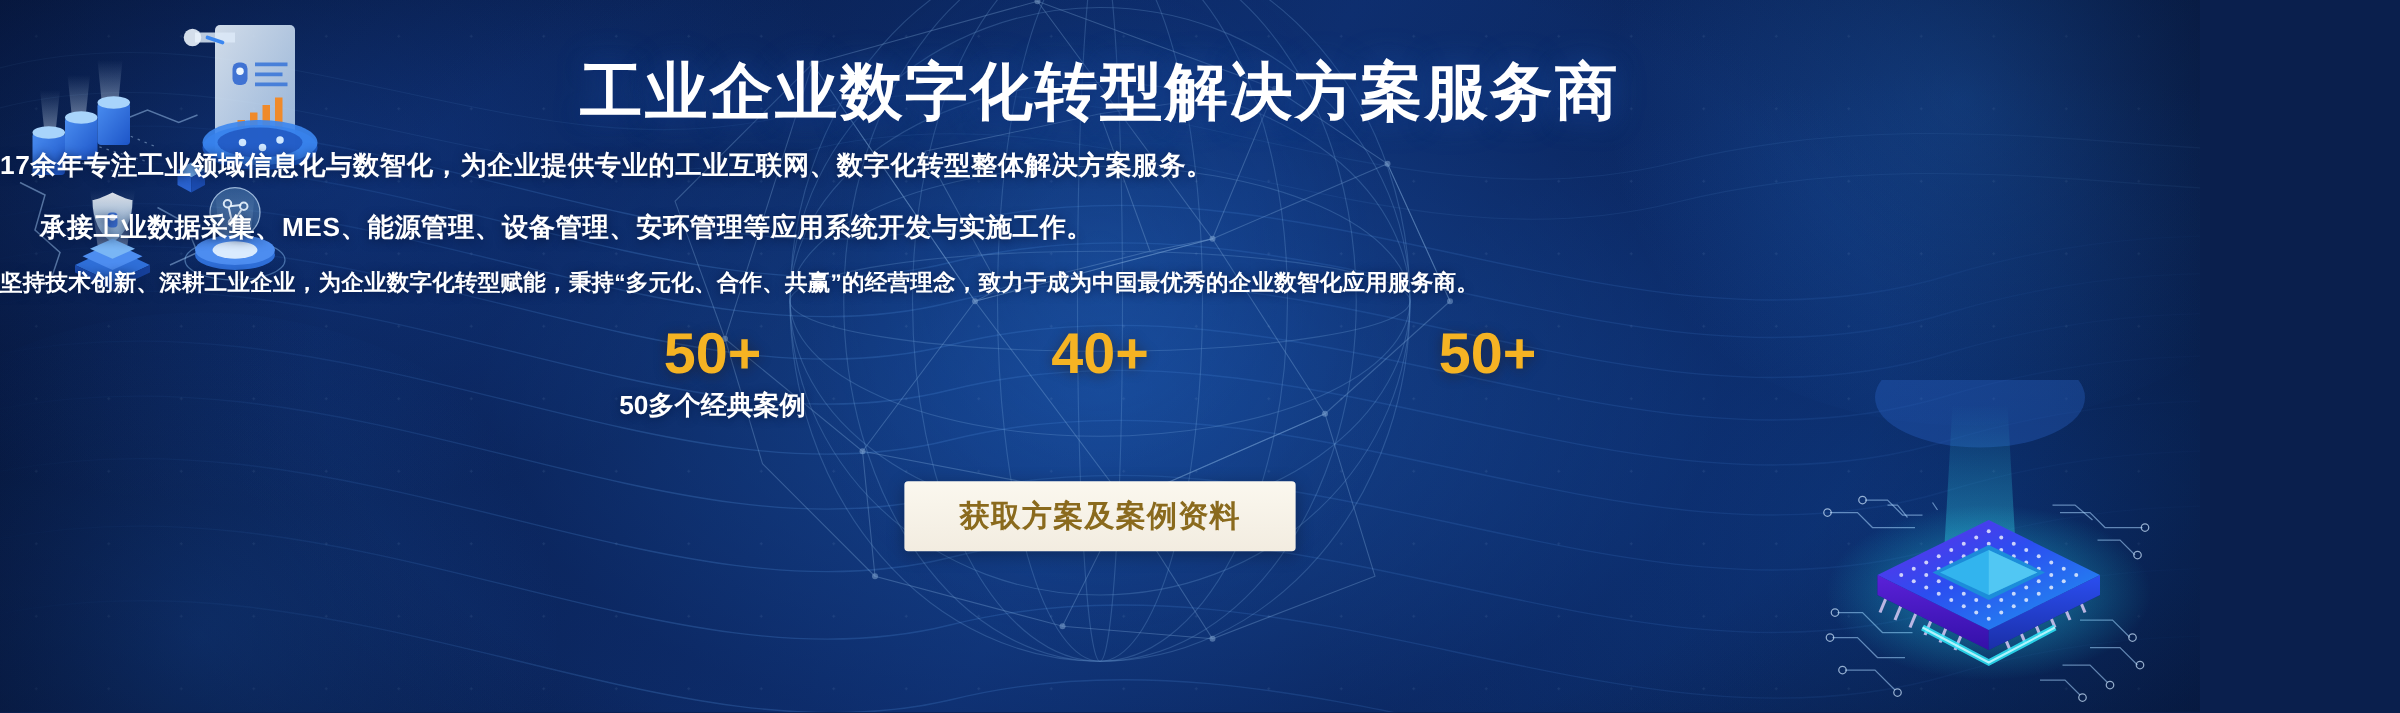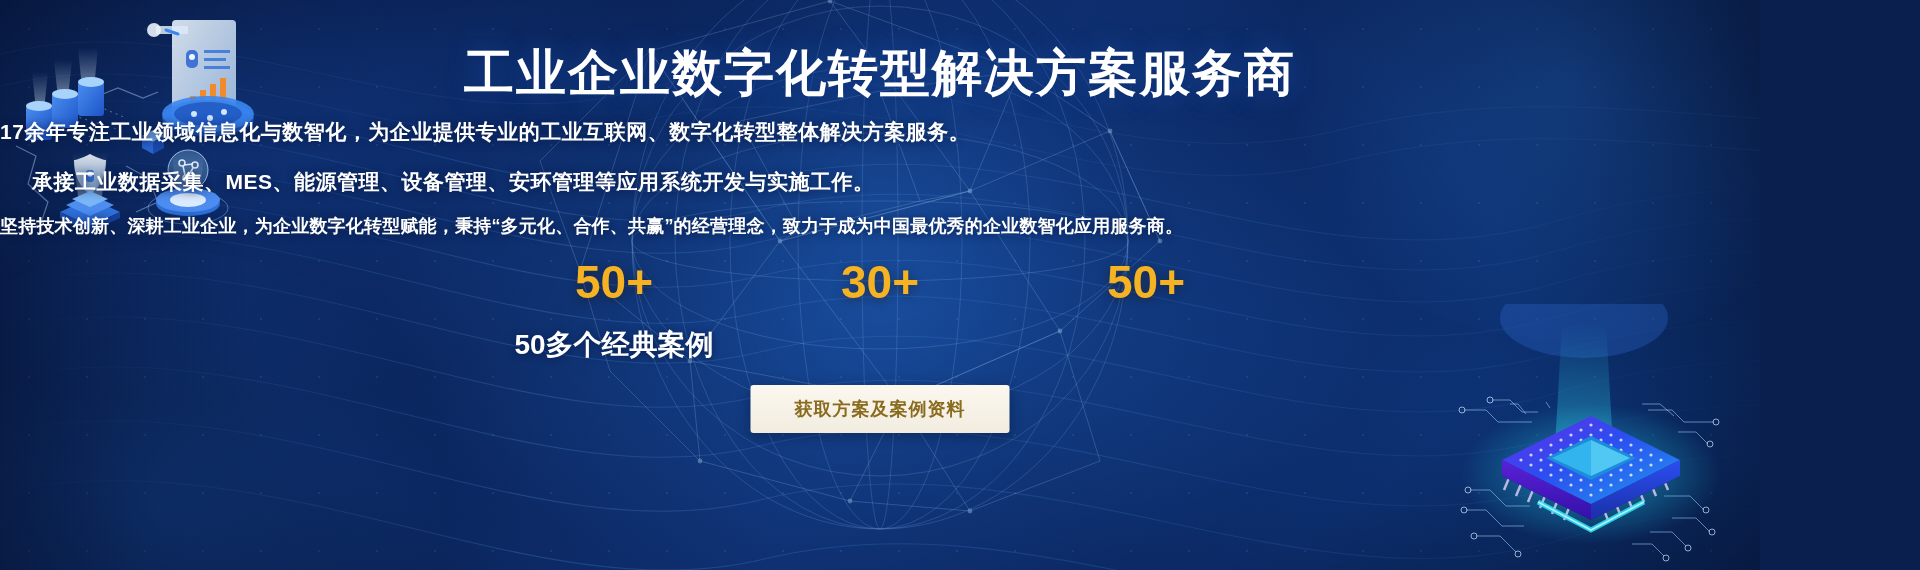--- a/index.html
+++ b/index.html
@@ -55,37 +55,37 @@
   .sub{
     position:absolute;left:0;right:0;text-align:left;color:#ffffff;
     font-weight:bold;text-shadow:0 1px 8px rgba(6,25,70,.95);
   }
   .sub1{top:118px;font-size:21px;letter-spacing:.5px;}
   .sub2{top:168px;font-size:21px;letter-spacing:.5px;padding-left:32px;}
   .sub3{top:214px;font-size:18px;letter-spacing:.2px;}
 
   .stats{
     position:absolute;top:258px;left:50%;transform:translateX(-50%);
-    display:flex;gap:56px;
+    display:flex;gap:100px;
   }
   .stat{width:210px;text-align:center;}
   .stat-num{
     font-size:46px;font-weight:bold;color:#f5b323;line-height:1.05;
     text-shadow:0 2px 10px rgba(40,20,0,.45);
   }
   .stat-label{
-    margin-top:20px;font-size:28px;font-weight:bold;color:#ffffff;
+    margin-top:4px;font-size:21px;font-weight:bold;color:#ffffff;
     text-shadow:0 1px 7px rgba(6,25,70,.9);
   }
 
   .cta{
     position:absolute;top:385px;left:50%;transform:translateX(-50%);
     padding:12px 44px;border:none;cursor:pointer;
     background:linear-gradient(180deg,#fbf8ef 0%,#f2ece0 100%);
-    color:#8a6a1d;font-size:18px;font-weight:bold;letter-spacing:1px;
+    color:#8a6a1d;font-size:24px;font-weight:bold;letter-spacing:1px;
     border-radius:3px;
     box-shadow:0 3px 14px rgba(0,0,0,.30);
     font-family:"Liberation Sans","DejaVu Sans",sans-serif;
   }
 </style>
 </head>
 <body>
 
 <div class="banner">
 
@@ -435,21 +435,21 @@
     <div class="sub sub1">17余年专注工业领域信息化与数智化，为企业提供专业的工业互联网、数字化转型整体解决方案服务。</div>
     <div class="sub sub2">承接工业数据采集、MES、能源管理、设备管理、安环管理等应用系统开发与实施工作。</div>
     <div class="sub sub3">坚持技术创新、深耕工业企业，为企业数字化转型赋能，秉持“多元化、合作、共赢”的经营理念，致力于成为中国最优秀的企业数智化应用服务商。</div>
 
     <div class="stats">
       <div class="stat">
         <div class="stat-num">50+</div>
         <div class="stat-label">50多个经典案例</div>
       </div>
       <div class="stat">
-        <div class="stat-num">30+</div>
+        <div class="stat-num">40+</div>
       </div>
       <div class="stat">
         <div class="stat-num">50+</div>
       </div>
     </div>
 
     <button class="cta">获取方案及案例资料</button>
 
   </div>
 </div>

